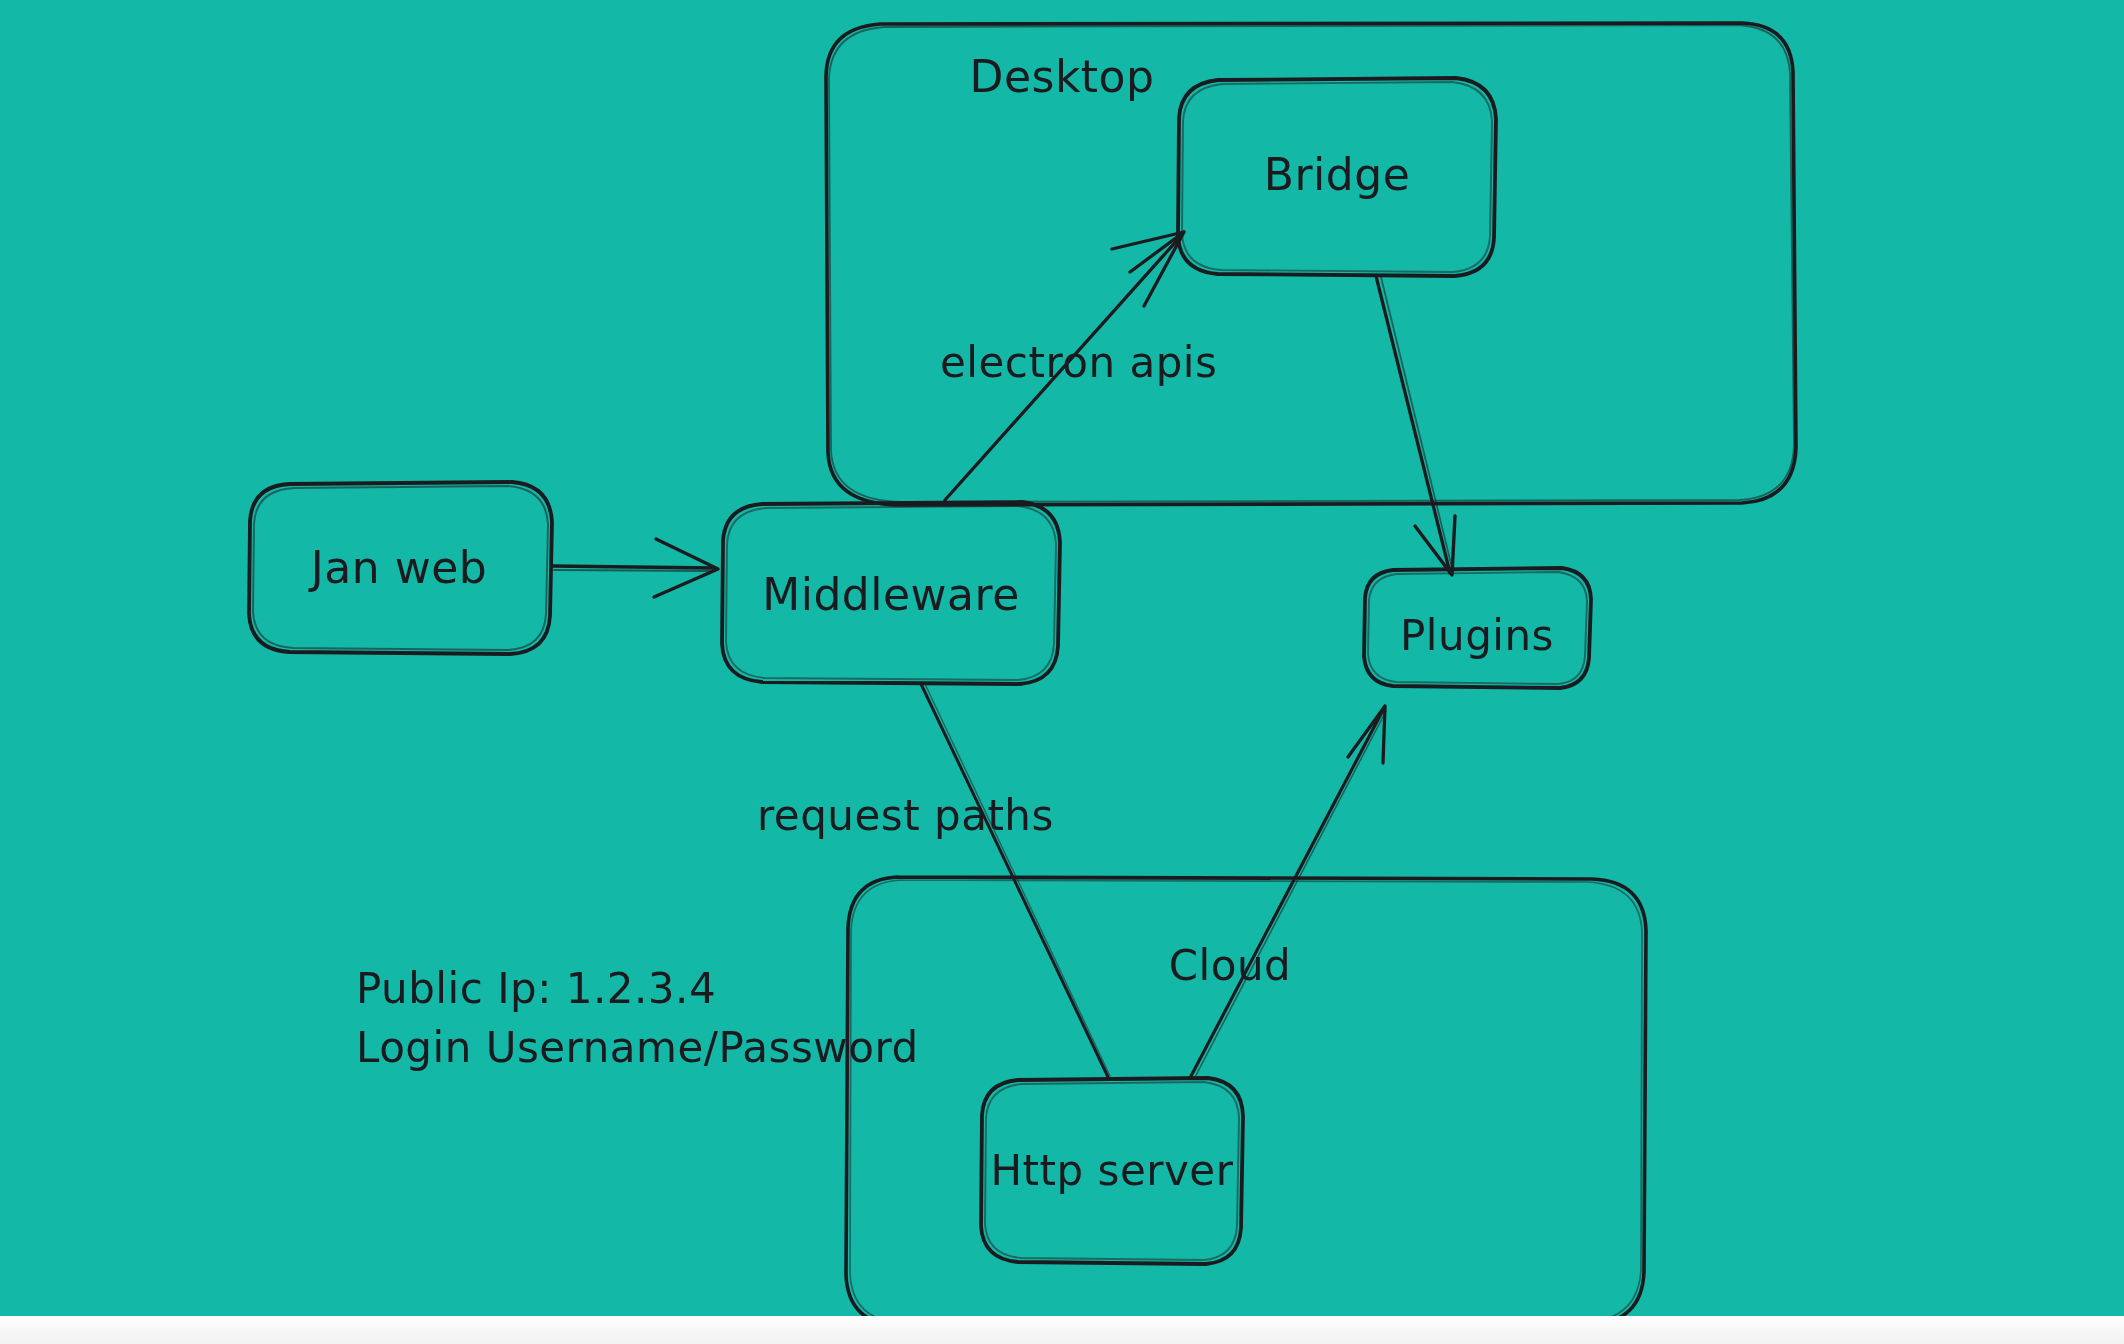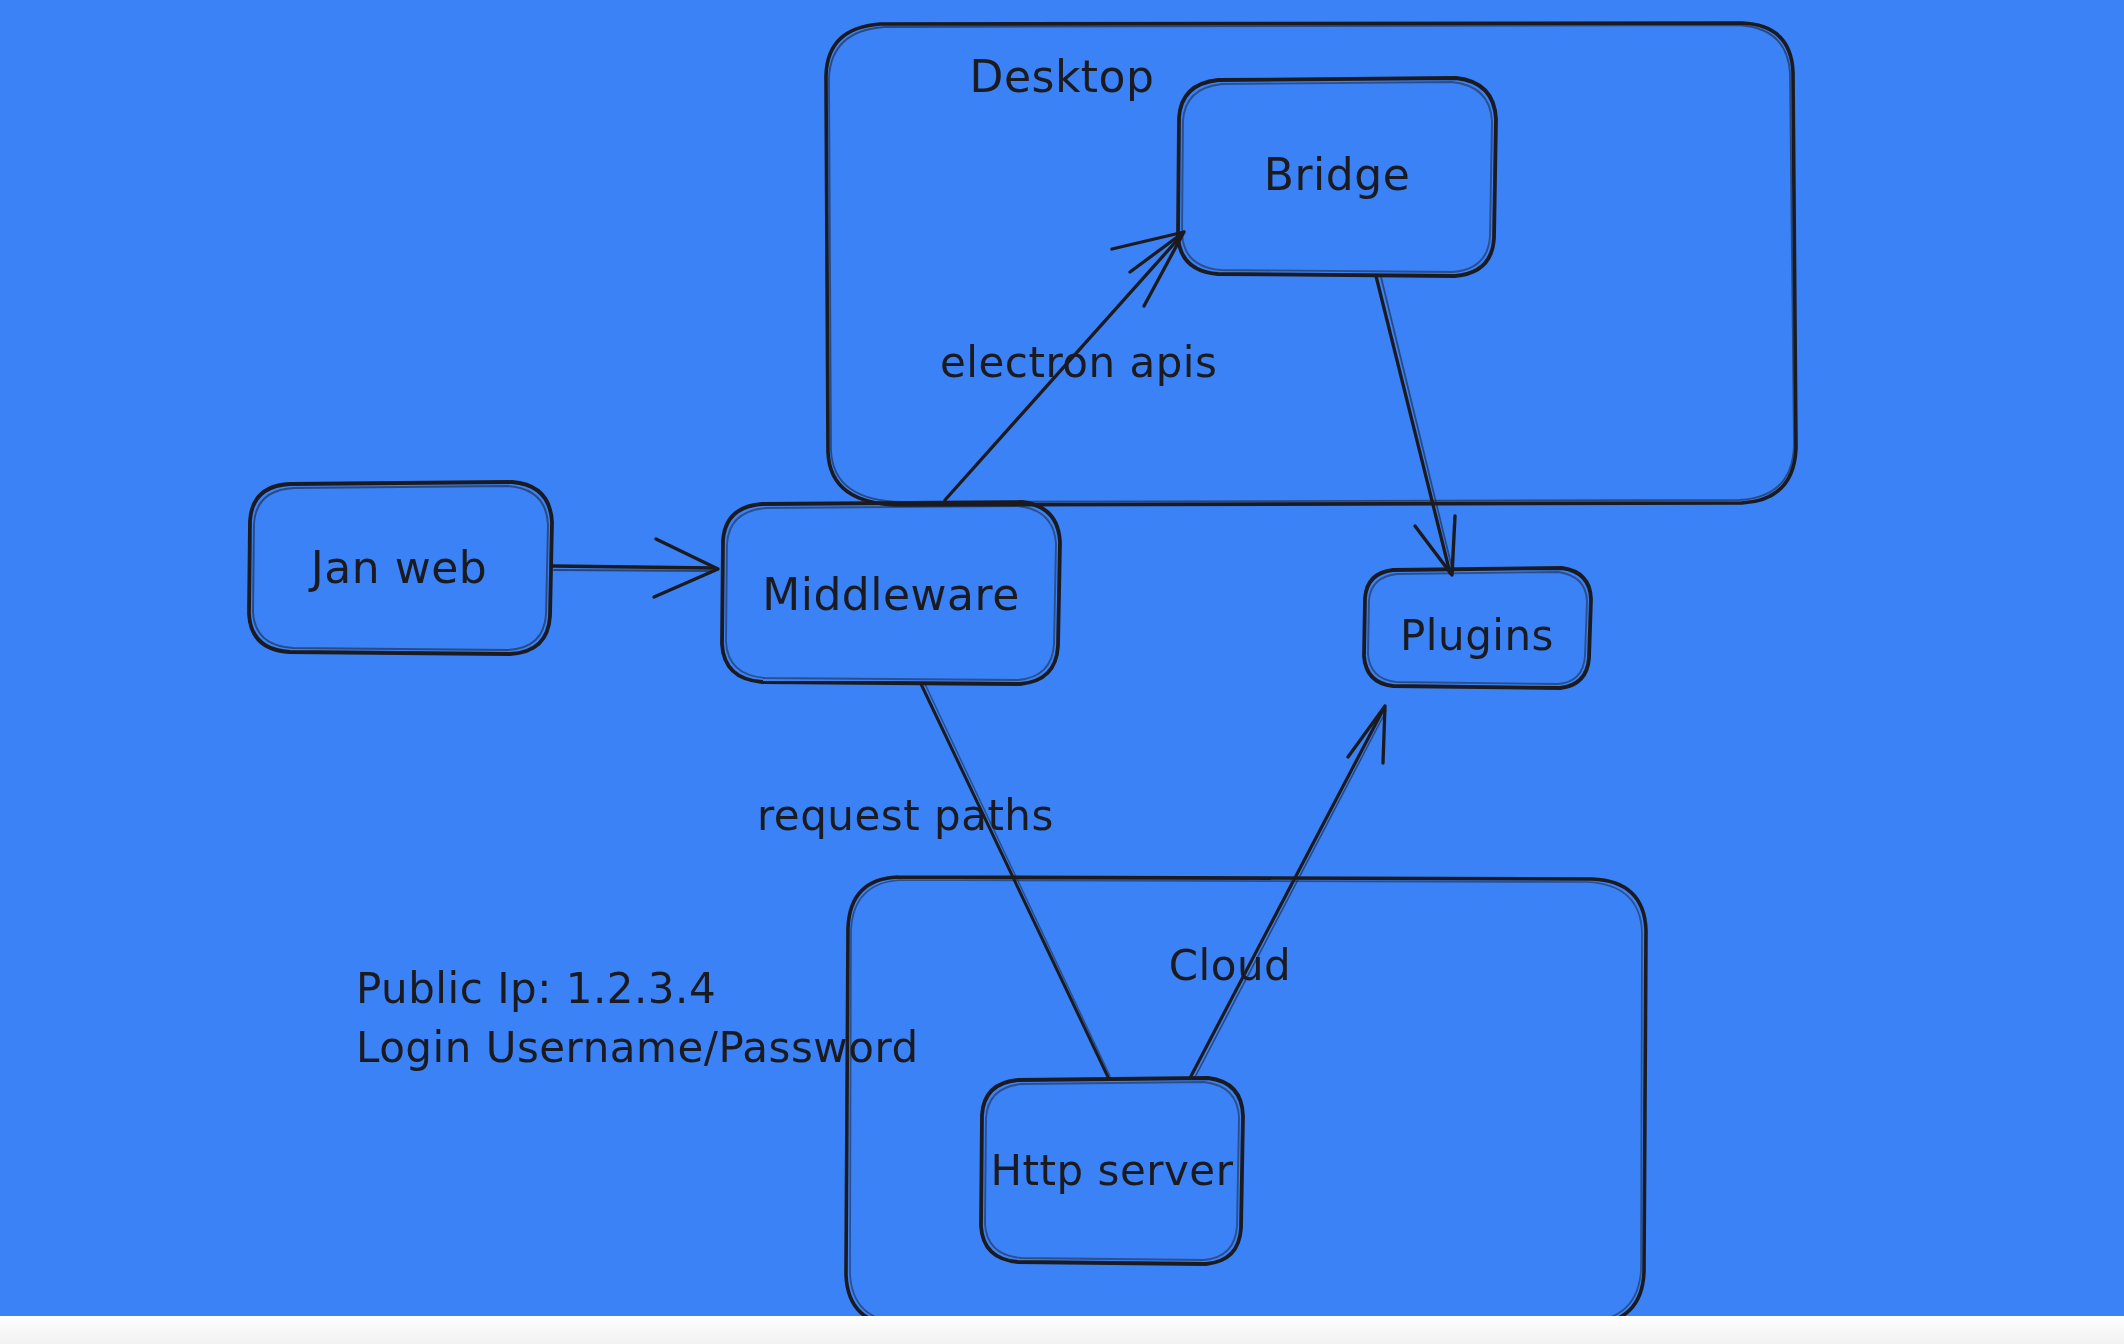--- a/index.html
+++ b/index.html
@@ -9,21 +9,21 @@
     background: #ffffff;
     width: 2124px;
     height: 1344px;
     overflow: hidden;
     font-family: "DejaVu Sans", sans-serif;
   }
   #canvas {
     position: relative;
     width: 2124px;
     height: 1344px;
-    background: #3b82f6;
+    background: #14b8a6;
   }
   #canvas svg {
     position: absolute;
     top: 0;
     left: 0;
     width: 2124px;
     height: 1344px;
   }
   .sketch-text {
     font-family: "DejaVu Sans", sans-serif;

